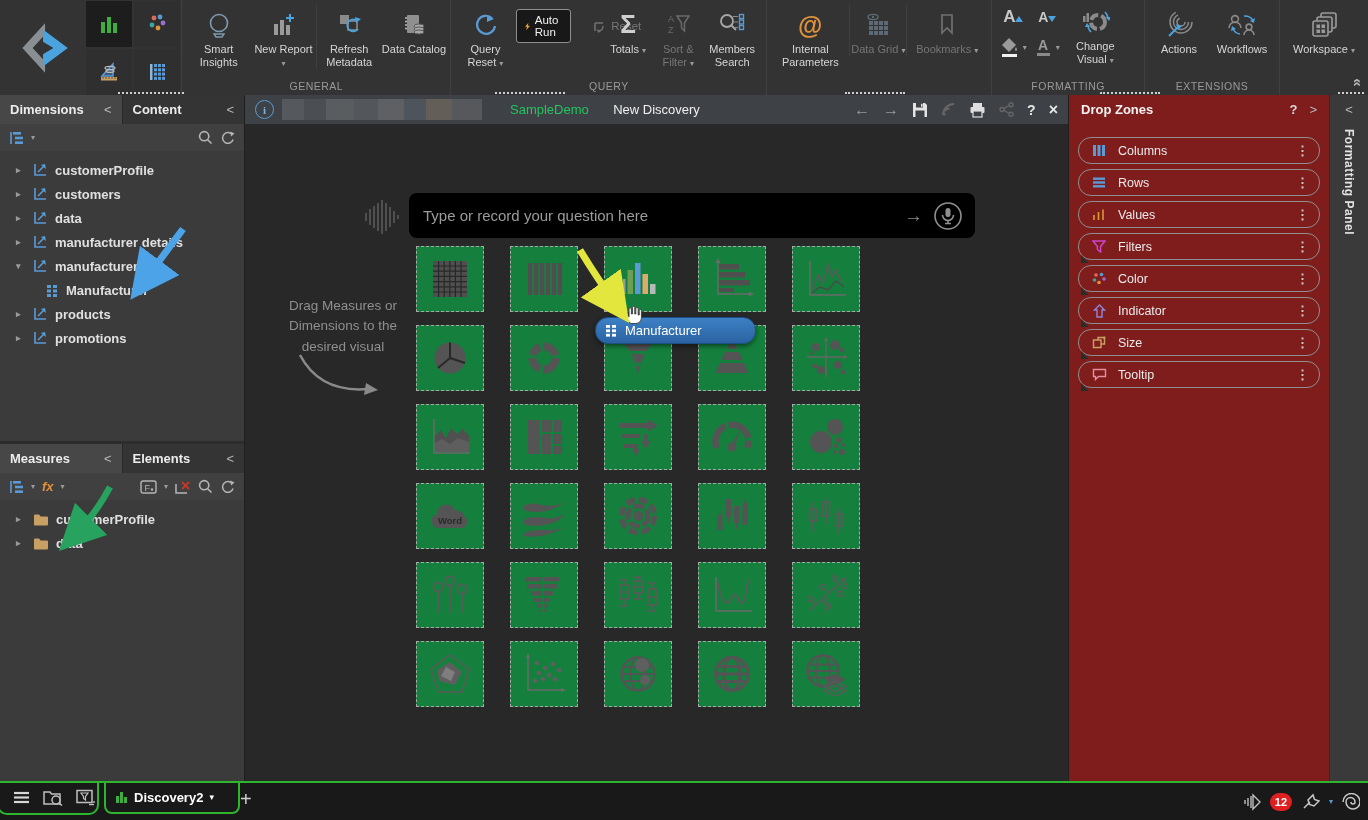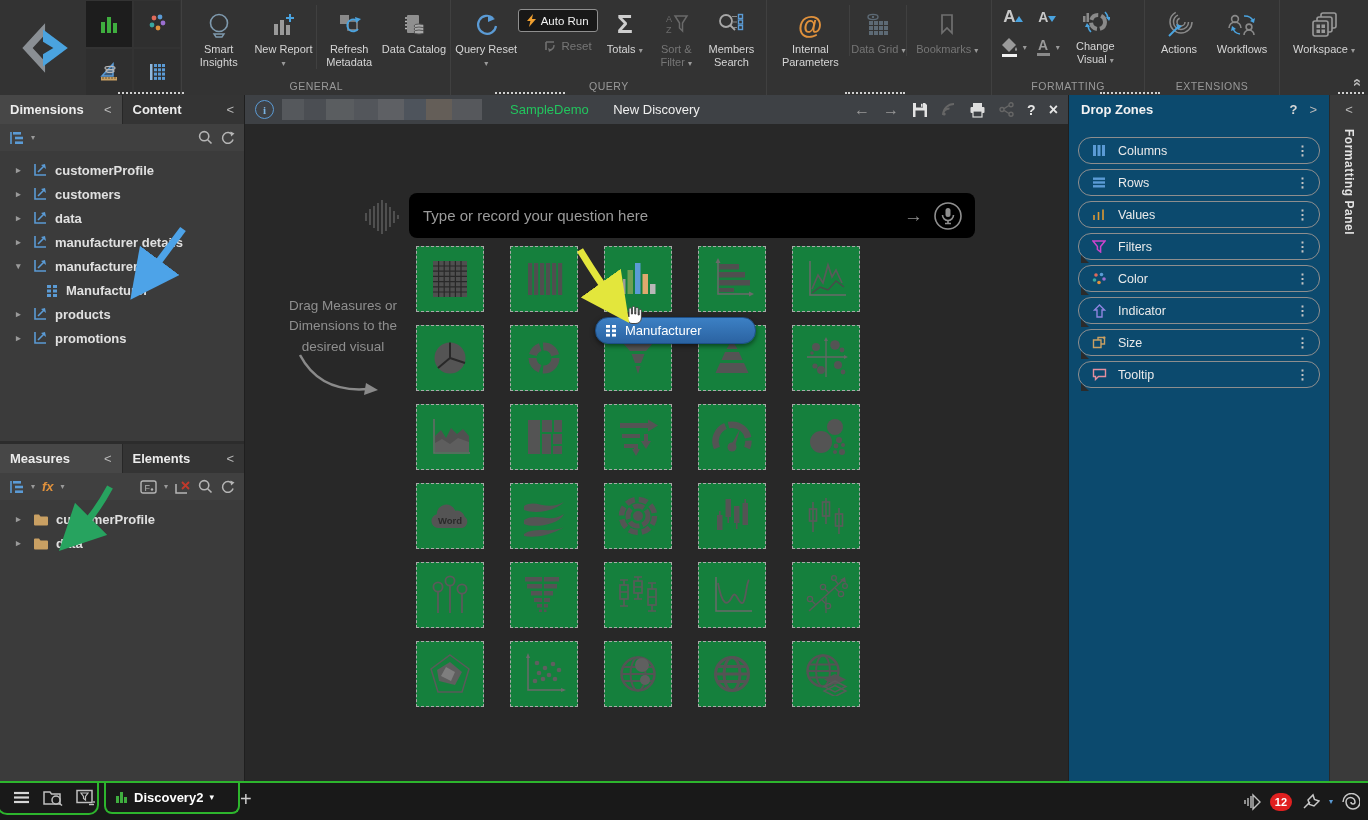--- a/index.html
+++ b/index.html
@@ -12,21 +12,21 @@
   .tiles{width:96px;display:grid;grid-template-columns:46px 46px;grid-template-rows:46px 46px;gap:2px;padding:1px;}
   .tile{background:#2f2f2f;display:flex;align-items:center;justify-content:center;}
   .tile.active{background:#1d1d1d;}
   .rgroup{display:flex;flex-direction:column;border-left:1px solid #404040;position:relative;}
   .rgroup-body{flex:1;display:flex;align-items:flex-start;padding:5px 4px 0 4px;}
   .rgroup-label{text-align:center;font-size:10.5px;color:#999;padding-bottom:3px;letter-spacing:.5px;}
   .rbtn{width:66px;display:flex;flex-direction:column;align-items:center;padding-top:2px;
         color:#d6d6d6;font-size:11px;text-align:center;line-height:1.2;cursor:default;}
   .rbtn .ric{height:36px;display:flex;align-items:center;justify-content:center;}
   .rbtn.disabled{color:#767676;}
-  .rcol{display:flex;flex-direction:column;gap:3px;width:86px;align-items:flex-end;padding-top:4px;}
+  .rcol{display:flex;flex-direction:row;gap:16px;width:86px;align-items:center;padding-top:4px;}
   .autorun{display:flex;align-items:center;gap:5px;background:#181818;border:1px solid #8f8f8f;
            border-radius:3px;padding:4px 8px;color:#f0f0f0;font-size:11.5px;}
   .pivotbtn{display:flex;align-items:center;gap:5px;color:#777;font-size:11.5px;padding:4px 6px;}
   .fmt2x2{display:grid;grid-template-columns:34px 34px;grid-template-rows:30px 30px;align-items:center;justify-items:center;}
   .caret{font-size:8px;color:#9a9a9a;}
   .grip{position:absolute;bottom:1px;height:0;border-bottom:2px dotted #cfcfcf;}
   .collapse-ribbon{position:absolute;right:6px;bottom:4px;color:#b9b9b9;font-size:15px;
       transform:rotate(90deg);font-weight:bold;}
   
   .main{position:absolute;top:95px;left:0;width:1368px;height:686px;display:flex;}
@@ -68,21 +68,21 @@
   .drag-hint{position:absolute;left:24px;top:201px;width:148px;text-align:center;font-size:13.5px;
              line-height:1.5;color:#8f8f8f;}
   .vgrid{position:absolute;left:171px;top:151px;display:grid;grid-template-columns:repeat(5,68px);
          grid-auto-rows:66px;column-gap:26px;row-gap:13px;}
   .vcell{border:1px dashed #a9a9a9;display:flex;align-items:center;justify-content:center;background:#15803d;}
   .chip{position:absolute;left:350px;top:222px;width:139px;height:25px;border-radius:13px;
         background:linear-gradient(#3c80c4,#2b63a2);border:1px solid #1d4f87;display:flex;align-items:center;
         gap:8px;padding:0 10px;color:#fff;font-size:13px;z-index:6;box-shadow:0 2px 5px rgba(0,0,0,.5);}
   .hand{position:absolute;left:379px;top:210px;z-index:7;}
   
-  .right-col{width:260px;background:#0c4a6e;border-left:1px solid #202020;display:flex;flex-direction:column;}
+  .right-col{width:260px;background:#7f1d1d;border-left:1px solid #202020;display:flex;flex-direction:column;}
   .dz-header{height:29px;display:flex;align-items:center;padding:0 12px;font-weight:bold;font-size:13px;color:#f2f2f2;}
   .dz-header .q{margin-left:auto;color:#d9d9d9;font-size:13px;}
   .dz-header .gt{margin-left:12px;color:#b9b9b9;font-weight:normal;}
   .dz-list{padding:13px 9px 0 9px;}
   .dz-pill{height:25px;border:1px solid #8e8e8e;border-radius:13px;display:flex;align-items:center;
            padding:0 7px 0 10px;margin-bottom:5px;position:relative;}
   .dz-pill .zic{width:20px;display:flex;justify-content:center;margin-right:9px;}
   .dz-pill .zlabel{flex:1;font-size:12.5px;color:#eaeaea;}
   .dz-pill .kebab{color:#c5c5c5;font-size:13px;font-weight:bold;padding:0 3px;}
   .dz-pill.corner::before{content:"";position:absolute;left:2px;bottom:-4px;width:0;height:0;

